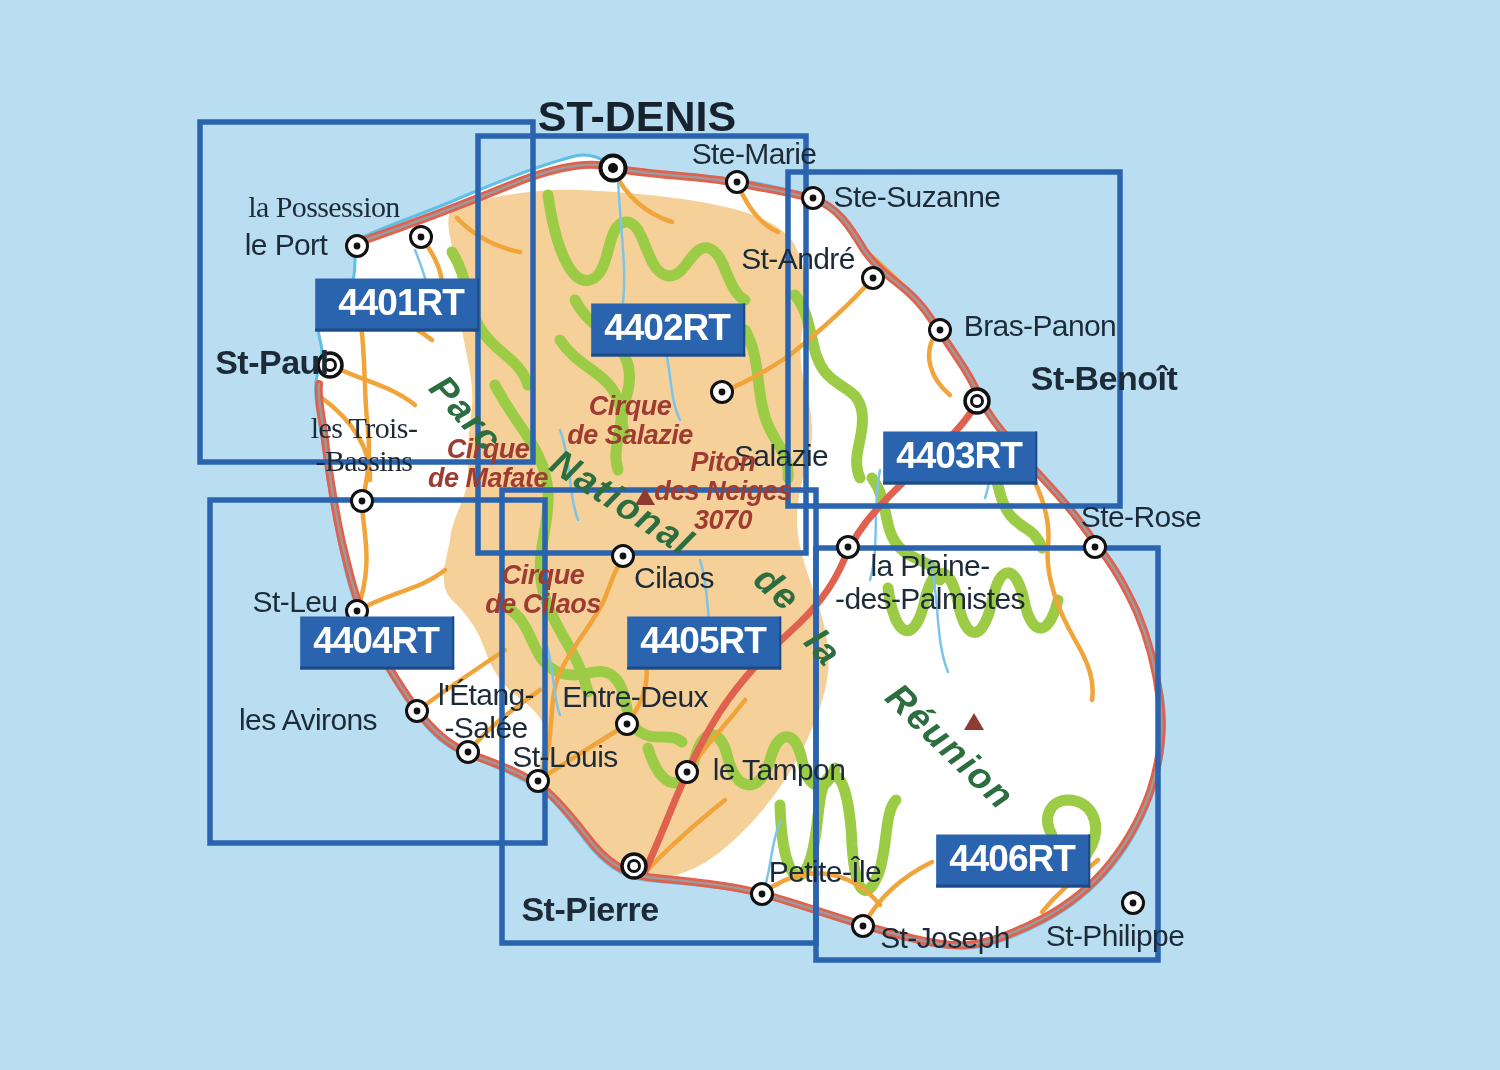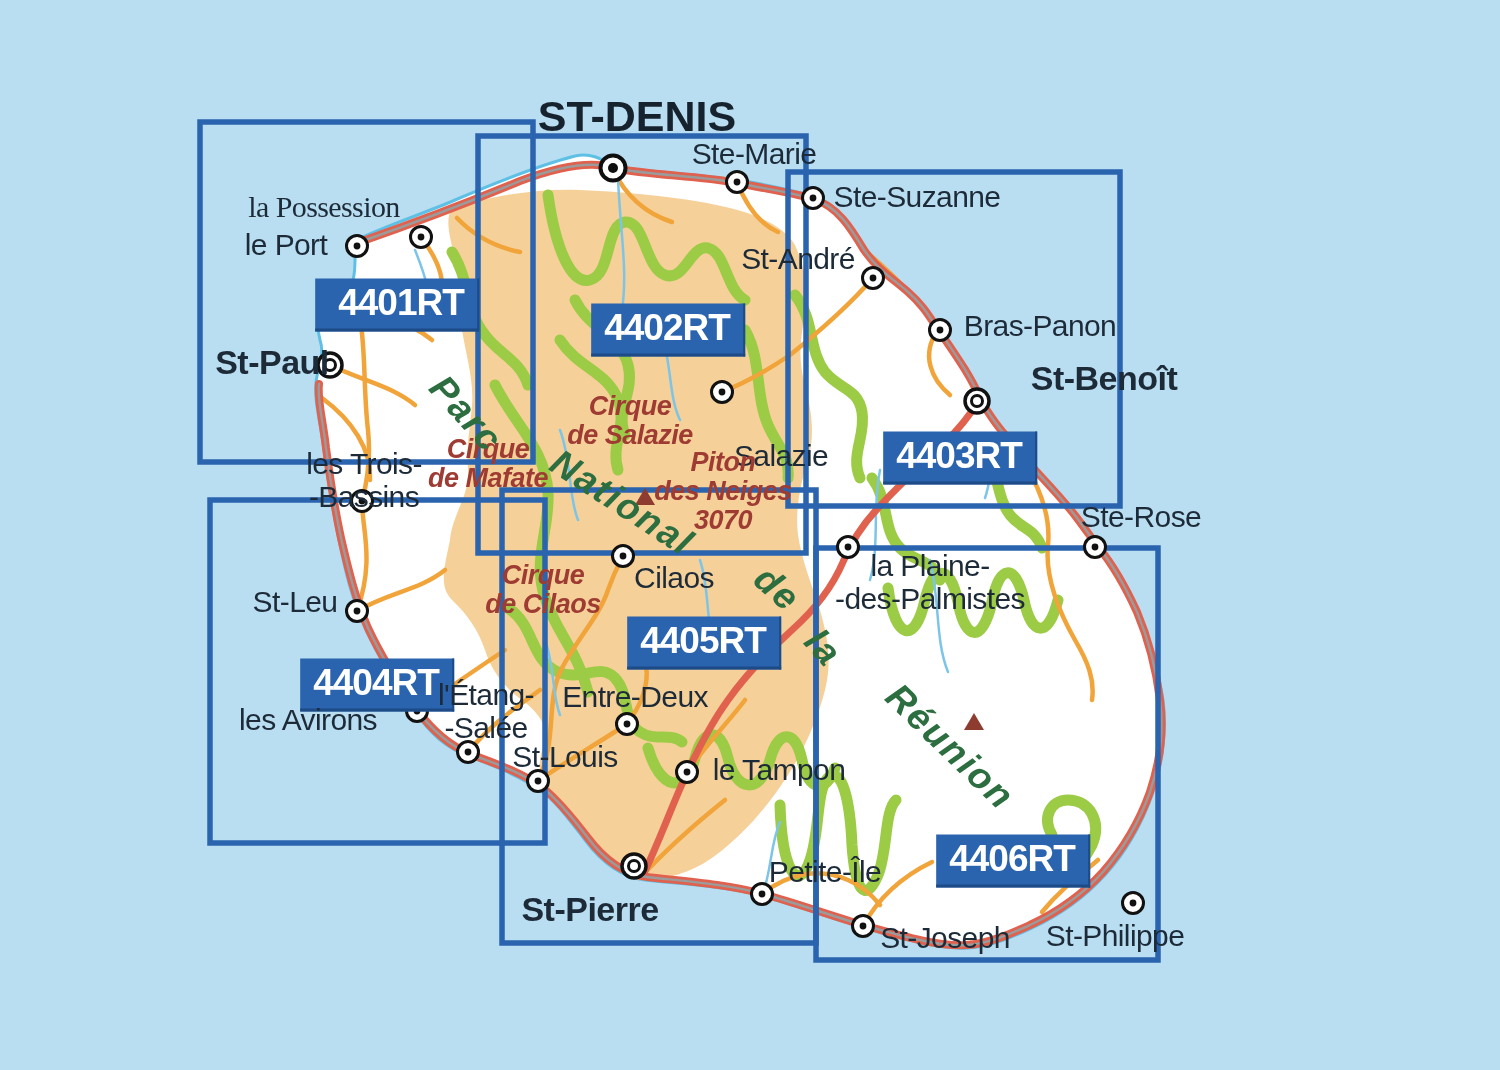--- a/index.html
+++ b/index.html
@@ -249,34 +249,34 @@
           <circle cx="1133" cy="903" r="10.5" fill="#fff" stroke="#111" stroke-width="3"></circle>
           <circle cx="1133" cy="903" r="3.4" fill="#111"></circle>
         </g>
       </g>
   </svg>
 
   <div id="labels">
       <div class="sheet-label" style="left: 397px; top: 305px; padding-left: 23px;">4401RT</div>
       <div class="sheet-label" style="left: 668px; top: 330px;">4402RT</div>
       <div class="sheet-label" style="left: 960px; top: 458px;">4403RT</div>
-      <div class="sheet-label" style="left: 377px; top: 643px; margin-top: 42px;">4404RT</div>
+      <div class="sheet-label" style="left: 377px; top: 643px;">4404RT</div>
       <div class="sheet-label" style="left: 704px; top: 643px;">4405RT</div>
       <div class="sheet-label" style="left: 1013px; top: 861px;">4406RT</div>
       <div class="town-label caps" style="left: 637px; top: 117px;">ST-DENIS</div>
       <div class="town-label" style="left: 754px; top: 153px;">Ste-Marie</div>
       <div class="town-label" style="left: 917px; top: 196px;">Ste-Suzanne</div>
       <div class="town-label" style="left: 324px; top: 206px; font-family: Liberation Serif, serif;">la Possession</div>
       <div class="town-label" style="left: 286px; top: 244px;">le Port</div>
       <div class="town-label" style="left: 798px; top: 258px;">St-André</div>
       <div class="town-label" style="left: 1040px; top: 325px;">Bras-Panon</div>
       <div class="town-label bold" style="left: 1068px; top: 379px; margin-left: 36px;">St-Benoît</div>
       <div class="town-label bold" style="left: 272px; top: 347px; margin-top: 16px;">St-Paul</div>
       <div class="town-label" style="left: 781px; top: 407px; margin-top: 48px;">Salazie</div>
-      <div class="town-label" style="left: 364px; top: 480px;">les Trois-
+      <div class="town-label" style="left: 364px; top: 444px; font-family: Liberation Serif, serif;">les Trois-
 -Bassins</div>
       <div class="town-label" style="left: 1141px; top: 516px;">Ste-Rose</div>
       <div class="town-label" style="left: 674px; top: 577px;">Cilaos</div>
       <div class="town-label" style="left: 930px; top: 582px;">la Plaine-
 -des-Palmistes</div>
       <div class="town-label" style="left: 295px; top: 601px;">St-Leu</div>
       <div class="town-label" style="left: 308px; top: 719px;">les Avirons</div>
       <div class="town-label" style="left: 486px; top: 711px;">l'Étang-
 -Salée</div>
       <div class="town-label" style="left: 635px; top: 696px;">Entre-Deux</div>

